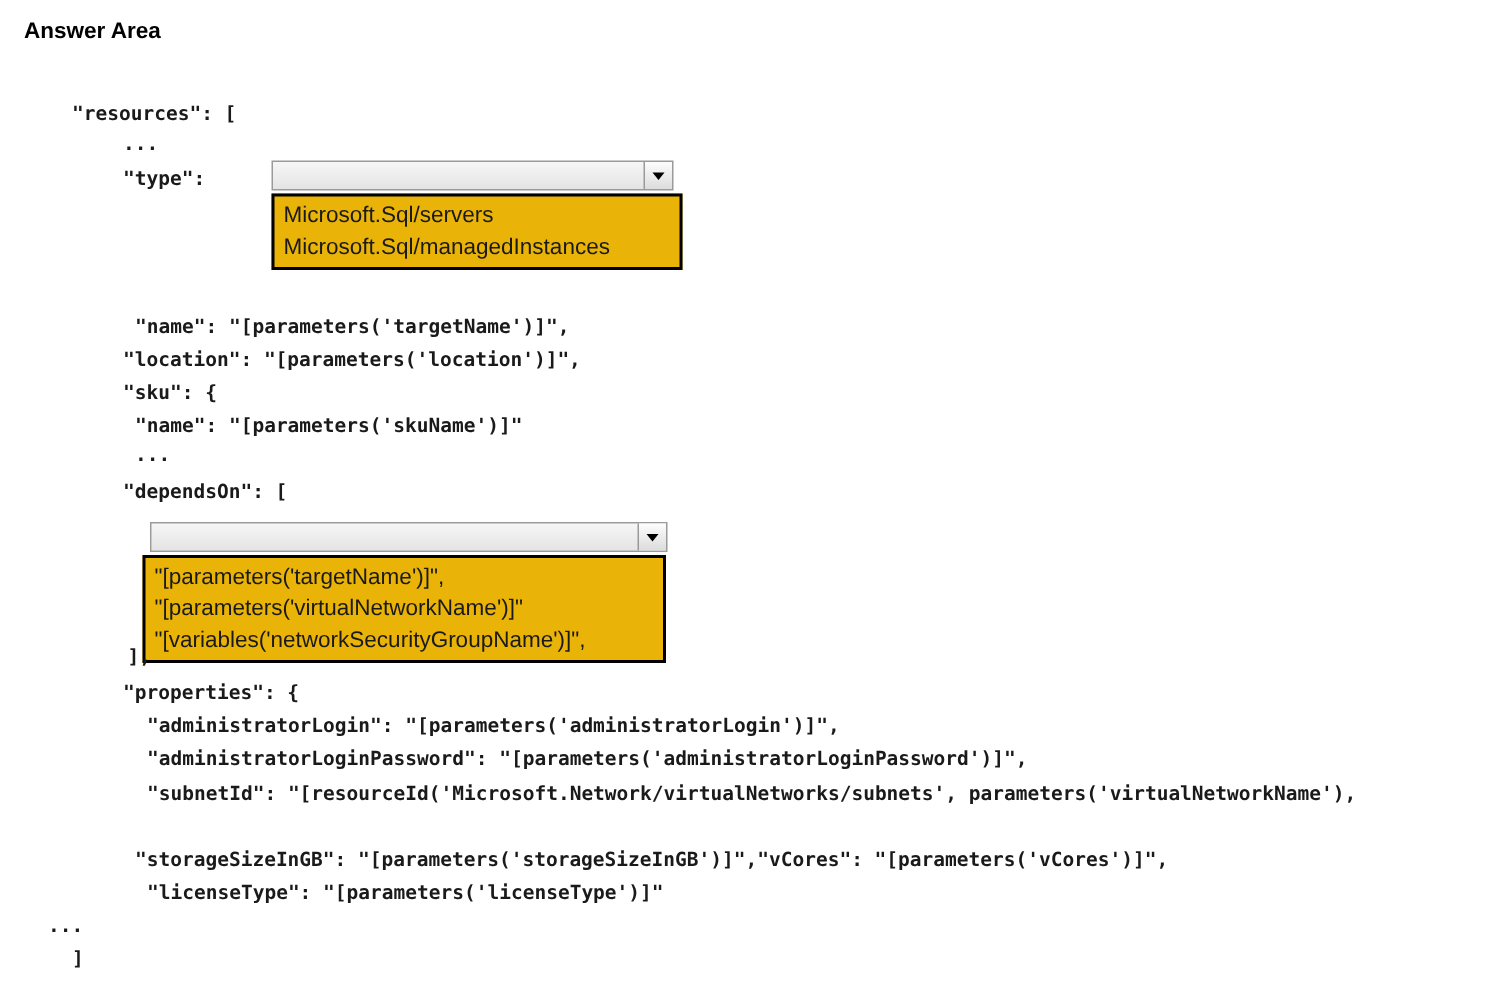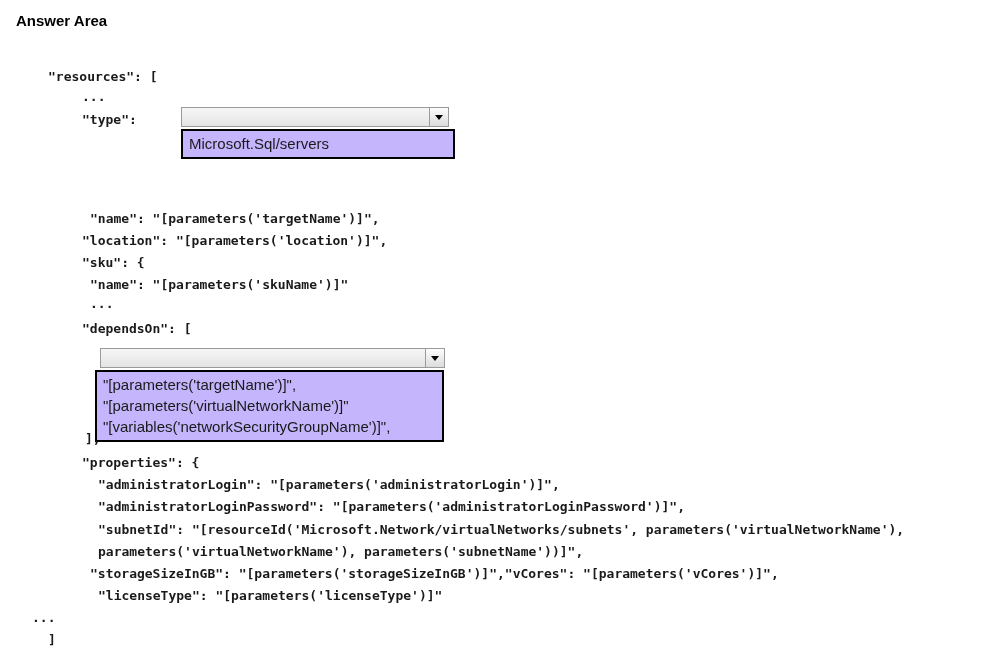--- a/index.html
+++ b/index.html
@@ -63,21 +63,21 @@
   .tri {
     width: 0;
     height: 0;
     border-left: 4px solid transparent;
     border-right: 4px solid transparent;
     border-top: 5px solid #000000;
   }
   .options-box {
     position: absolute;
     border: 2px solid #000000;
-    background: #c4b5fd;
+    background: #eab308;
     box-sizing: border-box;
     padding: 2px 0 3px 0;
   }
   .option {
     font-family: "Liberation Sans", sans-serif;
     font-size: 15px;
     color: #1a1a1a;
     line-height: 21px;
     padding: 0 8px 0 6px;
     white-space: nowrap;
@@ -97,20 +97,21 @@
 
   <div class="combobox" style="left:181px; top:107px; width:268px;">
     <div class="combo-value"></div>
     <div class="combo-arrow">
         <span class="tri"></span>
       </div>
   </div>
 
   <div class="options-box" style="left:181px; top:129px; width:274px;">
     <div class="option">Microsoft.Sql/servers</div>
+    <div class="option">Microsoft.Sql/managedInstances</div>
   </div>
 
   <div class="code-line" style="left:90px;  top:210px;">"name": "[parameters('targetName')]",</div>
   <div class="code-line" style="left:82px;  top:232px;">"location": "[parameters('location')]",</div>
   <div class="code-line" style="left:82px;  top:254px;">"sku": {</div>
   <div class="code-line" style="left:90px;  top:276px;">"name": "[parameters('skuName')]"</div>
   <div class="code-line" style="left:90px;  top:295px;">...</div>
   <div class="code-line" style="left:82px;  top:320px;">"dependsOn": [</div>
 
   <div class="combobox" style="left:100px; top:348px; width:345px;">
@@ -124,19 +125,18 @@
     <div class="option">"[parameters('targetName')]",</div>
     <div class="option">"[parameters('virtualNetworkName')]"</div>
     <div class="option">"[variables('networkSecurityGroupName')]",</div>
   </div>
 
   <div class="code-line" style="left:85px;  top:430px;">],</div>
   <div class="code-line" style="left:82px;  top:454px;">"properties": {</div>
   <div class="code-line" style="left:98px;  top:476px;">"administratorLogin": "[parameters('administratorLogin')]",</div>
   <div class="code-line" style="left:98px;  top:498px;">"administratorLoginPassword": "[parameters('administratorLoginPassword')]",</div>
   <div class="code-line" style="left:98px;  top:521px;">"subnetId": "[resourceId('Microsoft.Network/virtualNetworks/subnets', parameters('virtualNetworkName'),</div>
-  <div class="code-line" style="left:98px;  top:543px;">parameters('virtualNetworkName'), parameters('subnetName'))]",</div>
   <div class="code-line" style="left:90px;  top:565px;">"storageSizeInGB": "[parameters('storageSizeInGB')]","vCores": "[parameters('vCores')]",</div>
   <div class="code-line" style="left:98px;  top:587px;">"licenseType": "[parameters('licenseType')]"</div>
   <div class="code-line" style="left:32px;  top:609px;">...</div>
   <div class="code-line" style="left:48px;  top:631px;">]</div>
 
 </div>
 
 </body></html>

